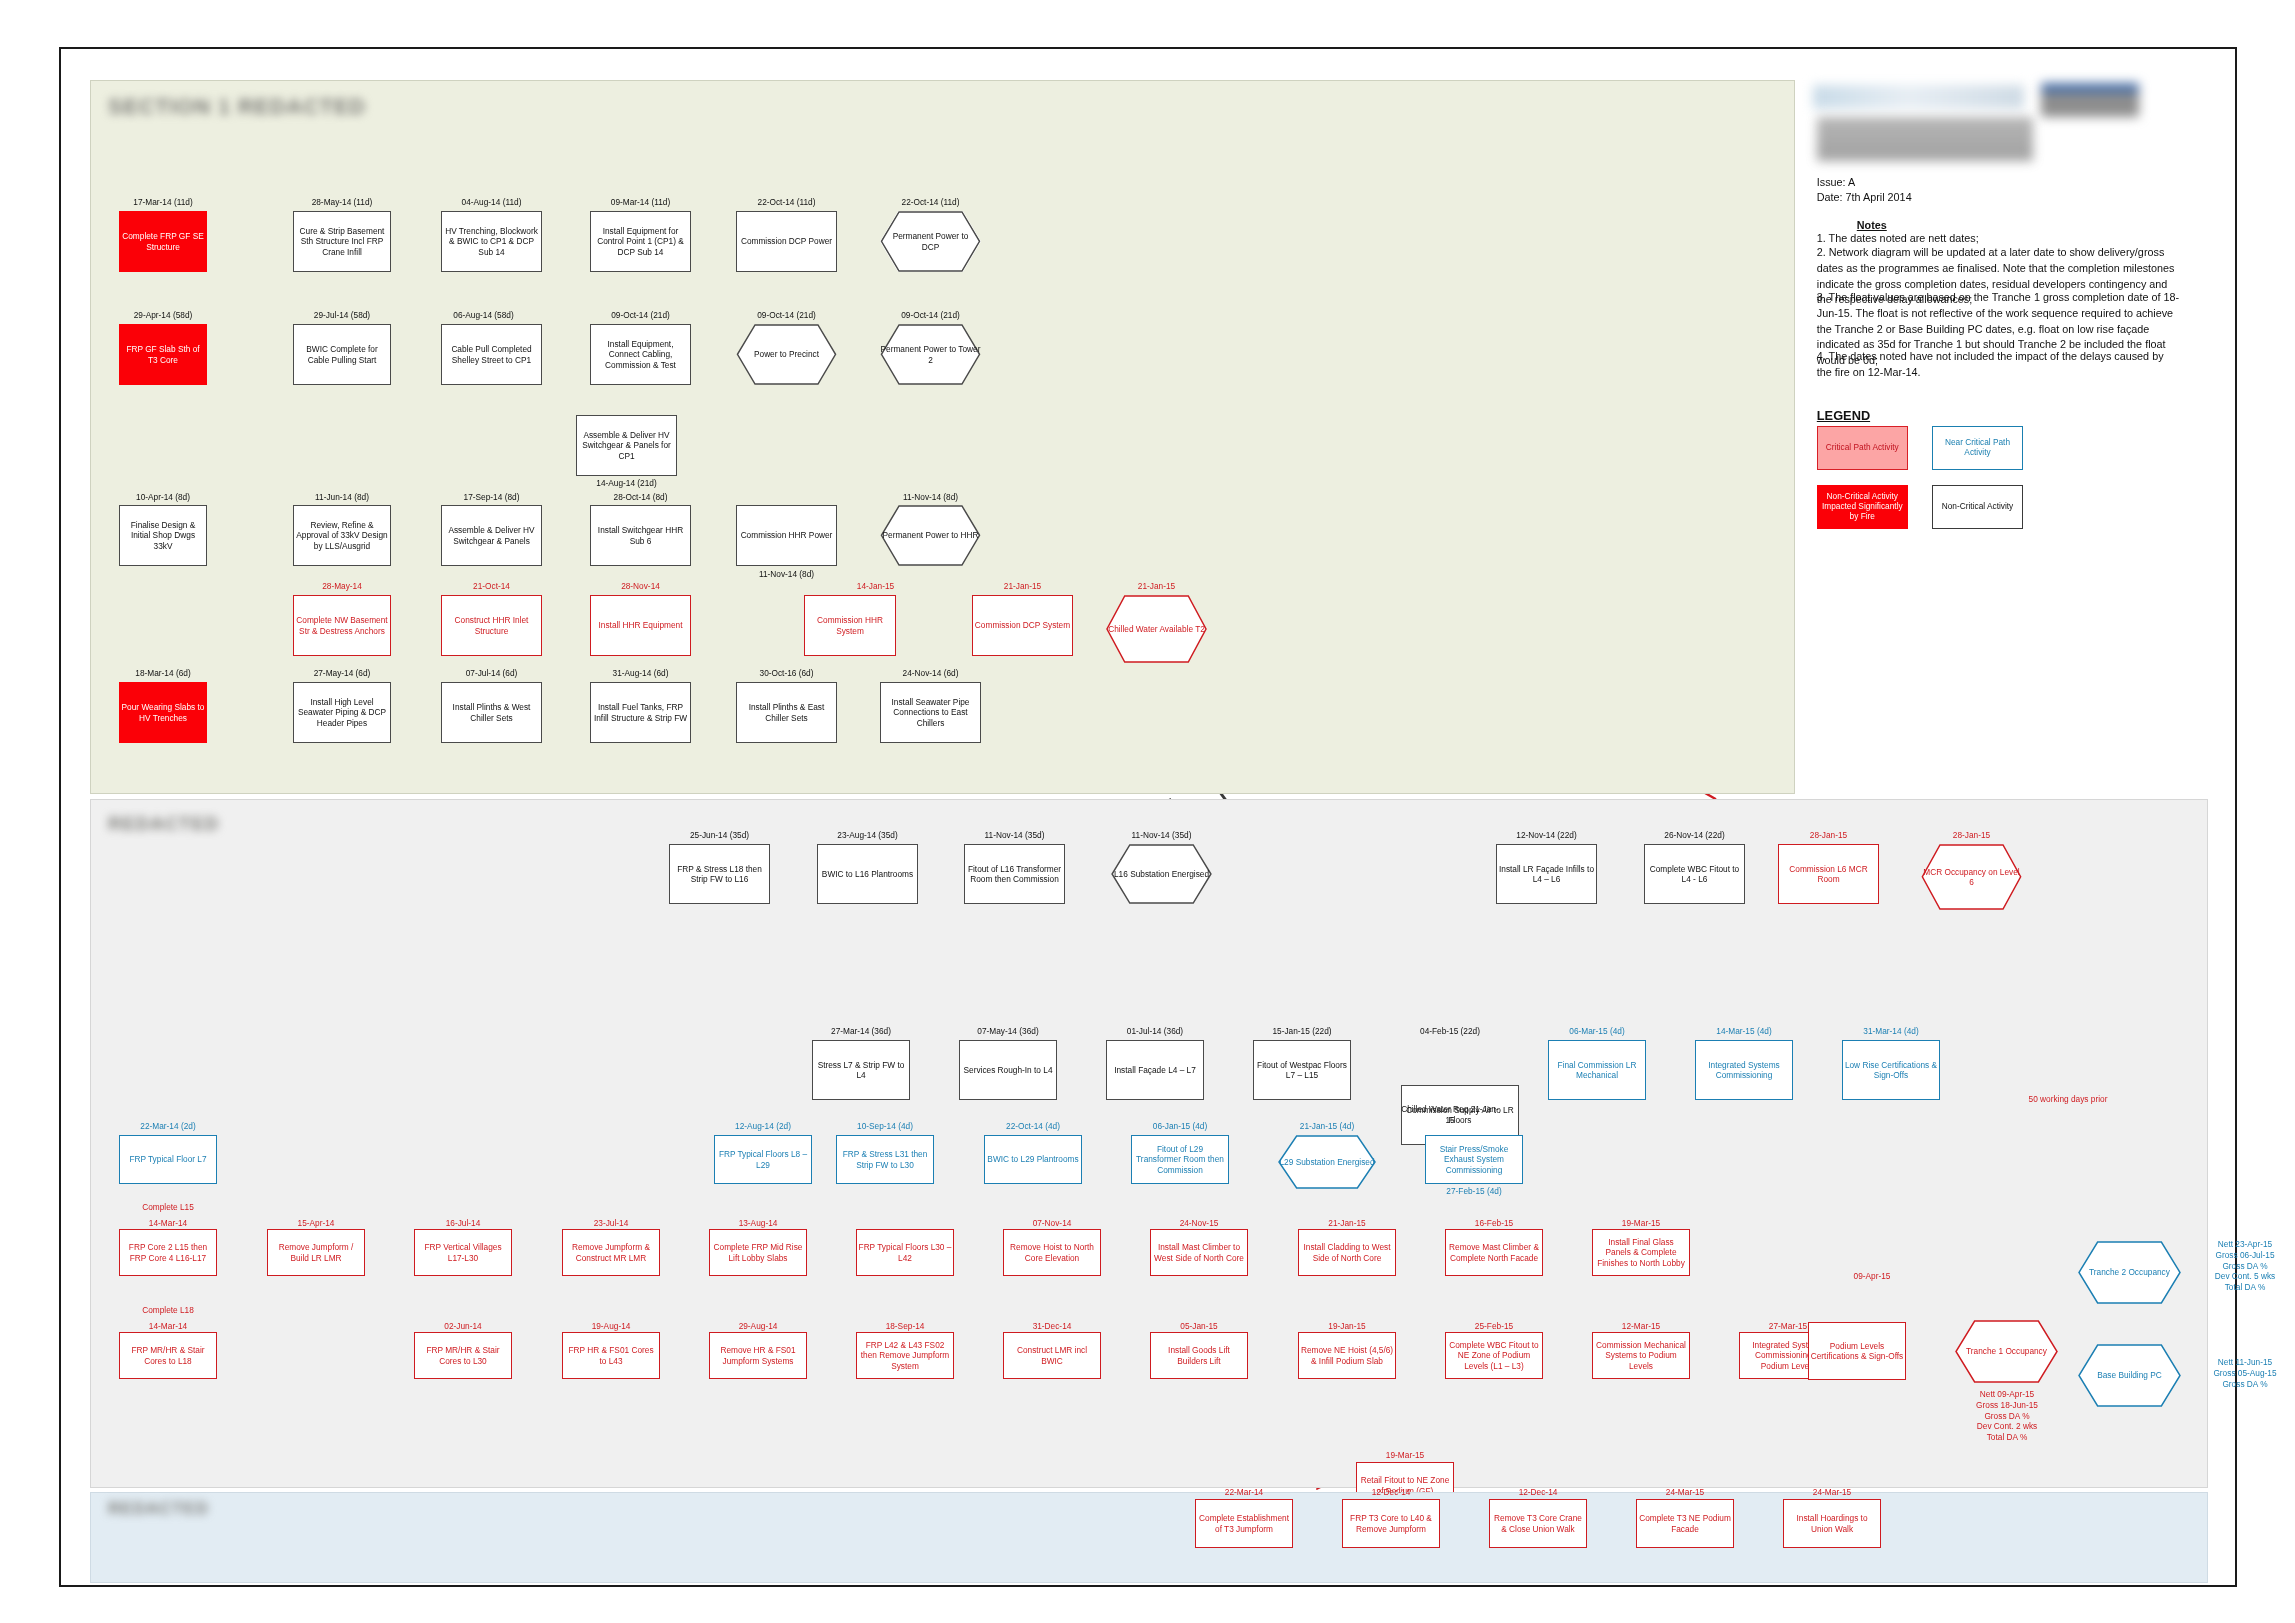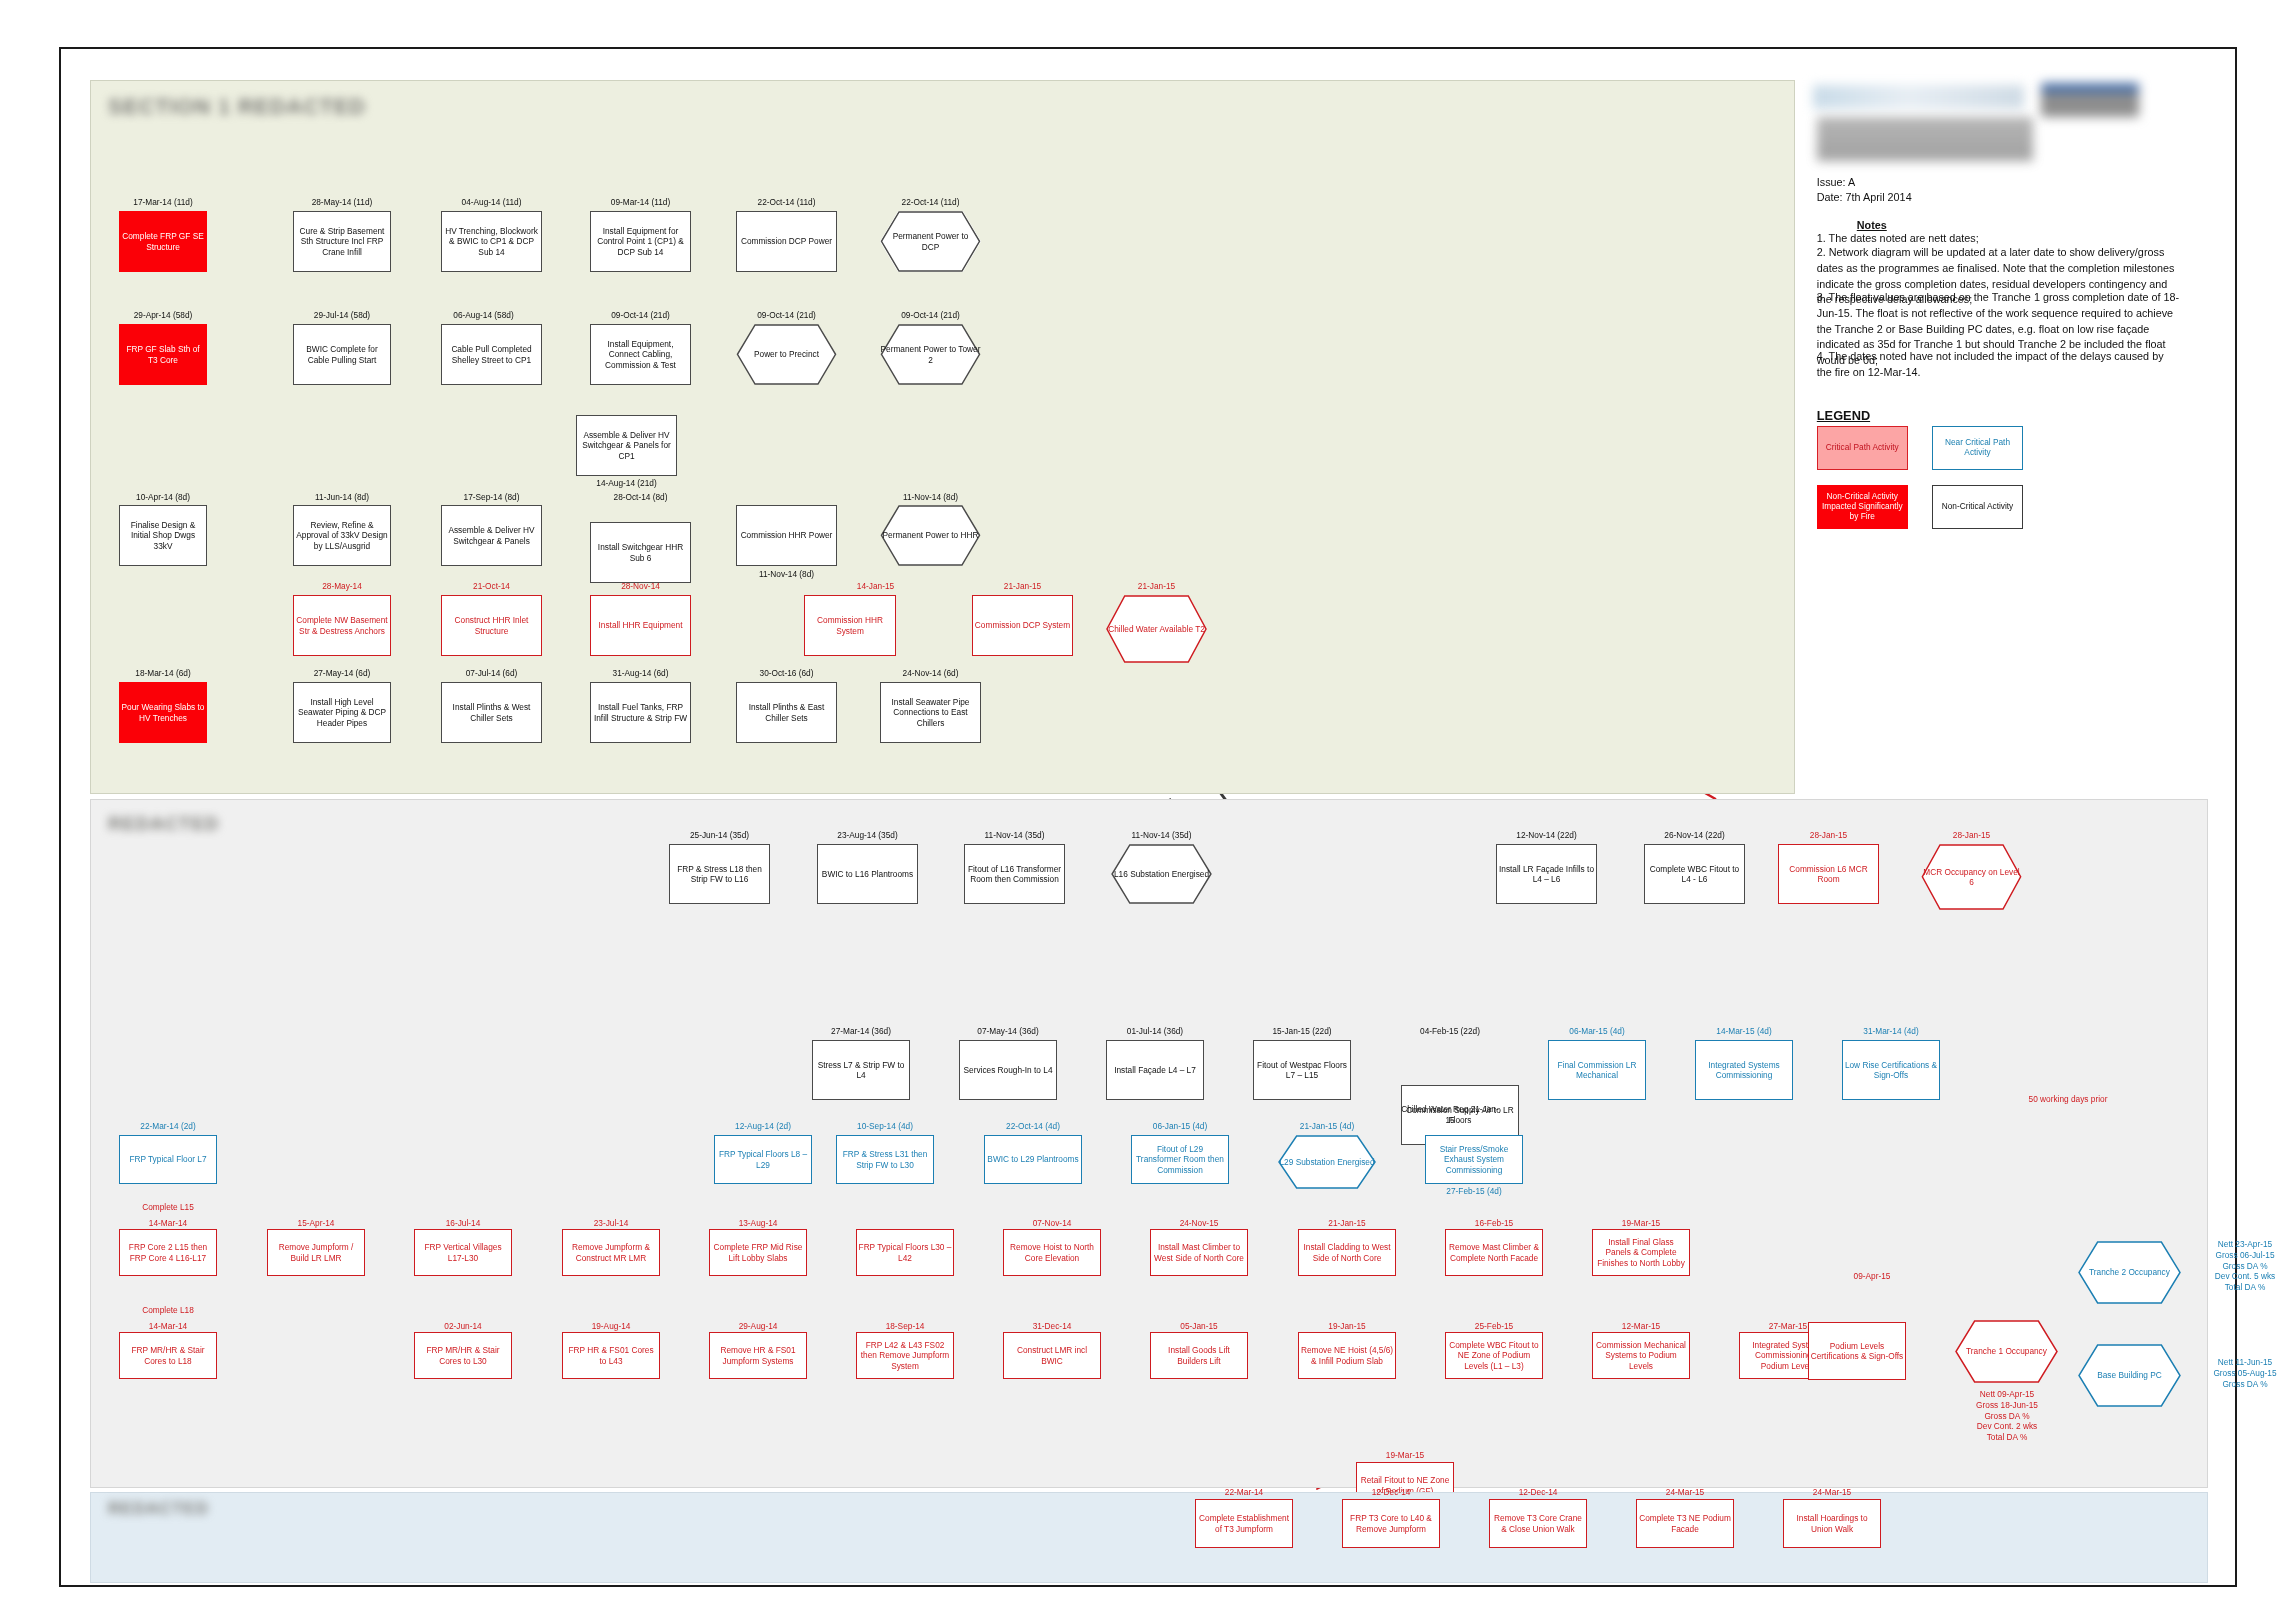--- a/index.html
+++ b/index.html
@@ -234,21 +234,21 @@
     <div class="node black" style="left:515px;top:366px;width:101px;height:61px;">Assemble &amp; Deliver HV Switchgear &amp; Panels for CP1</div>
     <div class="dt black" style="left:515px;top:429px;width:101px;">14-Aug-14 (21d)</div>
 
     <div class="dt black" style="left:58px;top:443px;width:88px;">10-Apr-14 (8d)</div>
     <div class="node black" style="left:58px;top:456px;width:88px;height:61px;">Finalise Design &amp; Initial Shop Dwgs 33kV</div>
     <div class="dt black" style="left:232px;top:443px;width:98px;">11-Jun-14 (8d)</div>
     <div class="node black" style="left:232px;top:456px;width:98px;height:61px;">Review, Refine &amp; Approval of 33kV Design by LLS/Ausgrid</div>
     <div class="dt black" style="left:380px;top:443px;width:101px;">17-Sep-14 (8d)</div>
     <div class="node black" style="left:380px;top:456px;width:101px;height:61px;">Assemble &amp; Deliver HV Switchgear &amp; Panels</div>
     <div class="dt black" style="left:529px;top:443px;width:101px;">28-Oct-14 (8d)</div>
-    <div class="node black" style="left:529px;top:456px;width:101px;height:61px;margin-top:17px;">Install Switchgear HHR Sub 6</div>
+    <div class="node black" style="left:529px;top:456px;width:101px;height:61px;">Install Switchgear HHR Sub 6</div>
     <div class="node black" style="left:675px;top:456px;width:101px;height:61px;">Commission HHR Power</div>
     <div class="dt black" style="left:675px;top:520px;width:101px;">11-Nov-14 (8d)</div>
     <div class="dt black" style="left:819px;top:443px;width:101px;">11-Nov-14 (8d)</div>
     <div class="hex" style="left:819px;top:456px;width:101px;height:61px;padding:0;background:none;clip-path:none;">
       <svg width="101" height="61" style="position:absolute;left:0;top:0;" viewBox="0 0 205 125">
         <polygon points="38,2 167,2 203,62 167,123 38,123 2,62" fill="#fff" stroke="#4a4a4a" stroke-width="3"></polygon>
       </svg>
       <span style="position:relative;z-index:2;color:#111;">Permanent Power to HHR</span>
     </div>
 

